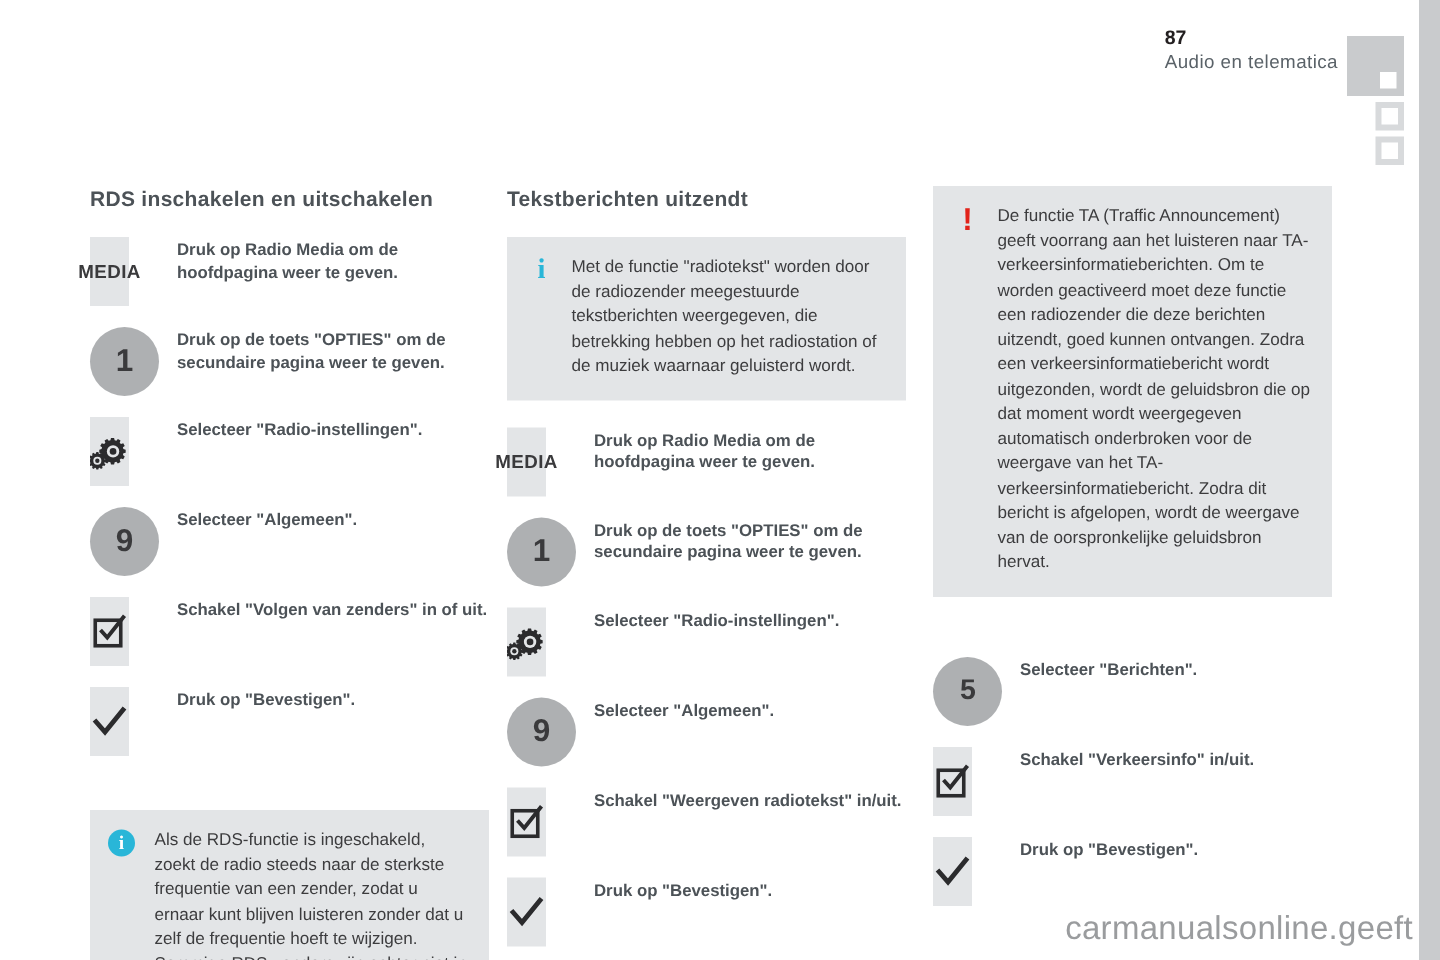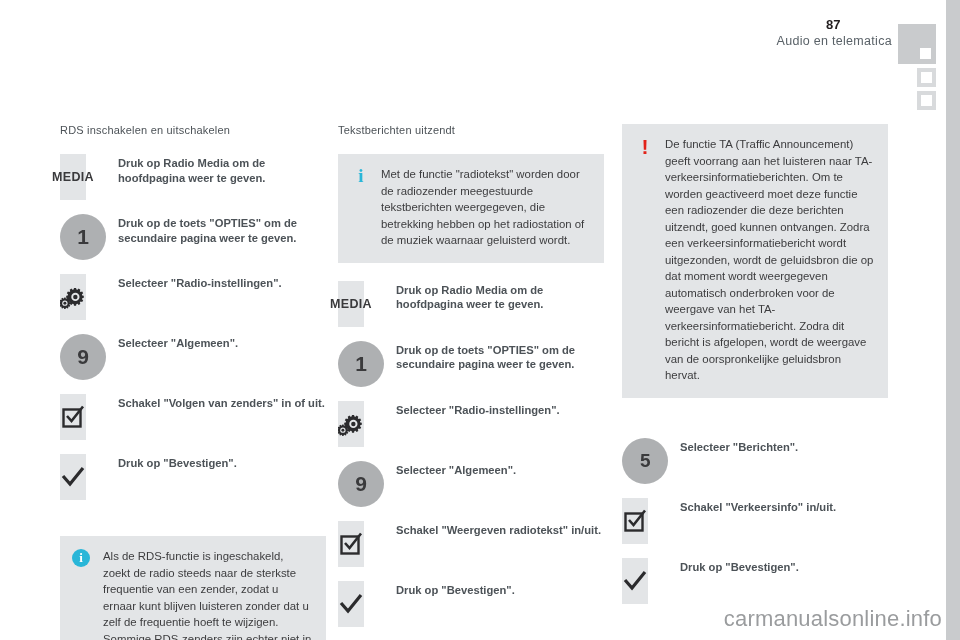--- a/index.html
+++ b/index.html
@@ -5,21 +5,21 @@
   * { box-sizing: border-box; margin: 0; padding: 0; }
   html, body {
     width: 960px; height: 640px;
     background: #ffffff;
     font-family: "Liberation Sans", sans-serif;
     overflow: hidden;
   }
   .page { position: relative; width: 960px; height: 640px; background:#fff; }
 
   
-  .header { position:absolute; top:18px; right:68px; text-align:center; }
+  .header { position:absolute; top:18px; right:68px; text-align:left; }
   .page-number {
     font-size: 13px; font-weight: bold; color:#231f20;
     letter-spacing:0px; line-height:13px; margin-right:2px;
   }
   .header-title {
     font-size: 12.5px; font-weight: normal; color:#5a6268;
     letter-spacing:0.3px; margin-top:3px;
   }
 
   
@@ -42,21 +42,21 @@
   .tab-small.t1 { top: 68px; }
   .tab-small.t2 { top: 91px; }
 
   
   .col { position:absolute; top:124px; width:266px; }
   .col-1 { left: 60px; }
   .col-2 { left: 338px; }
   .col-3 { left: 622px; }
 
   .section-title {
-    font-size: 11px; font-weight: normal; color:#4c5257;
+    font-size: 14px; font-weight: bold; color:#4c5257;
     letter-spacing:0.2px; margin-bottom: 18px;
   }
 
   
   .steps { display:block; }
   .step {
     display:flex; align-items:flex-start;
     margin-bottom: 14px;
   }
   .step-icon {
@@ -343,15 +343,15 @@
               <path d="M3 10 L10 18 L23 2" fill="none" stroke="#2b2b2d" stroke-width="3.2"></path>
             </svg>
           </div>
         </div>
         <div class="step-text">Druk op "Bevestigen".</div>
       </div>
 
     </div>
   </div>
 
-  <div class="watermark">carmanualsonline.info</div>
+  <div class="watermark">carmanualsonline.geeft</div>
 
 </div>
 
 </body></html>

